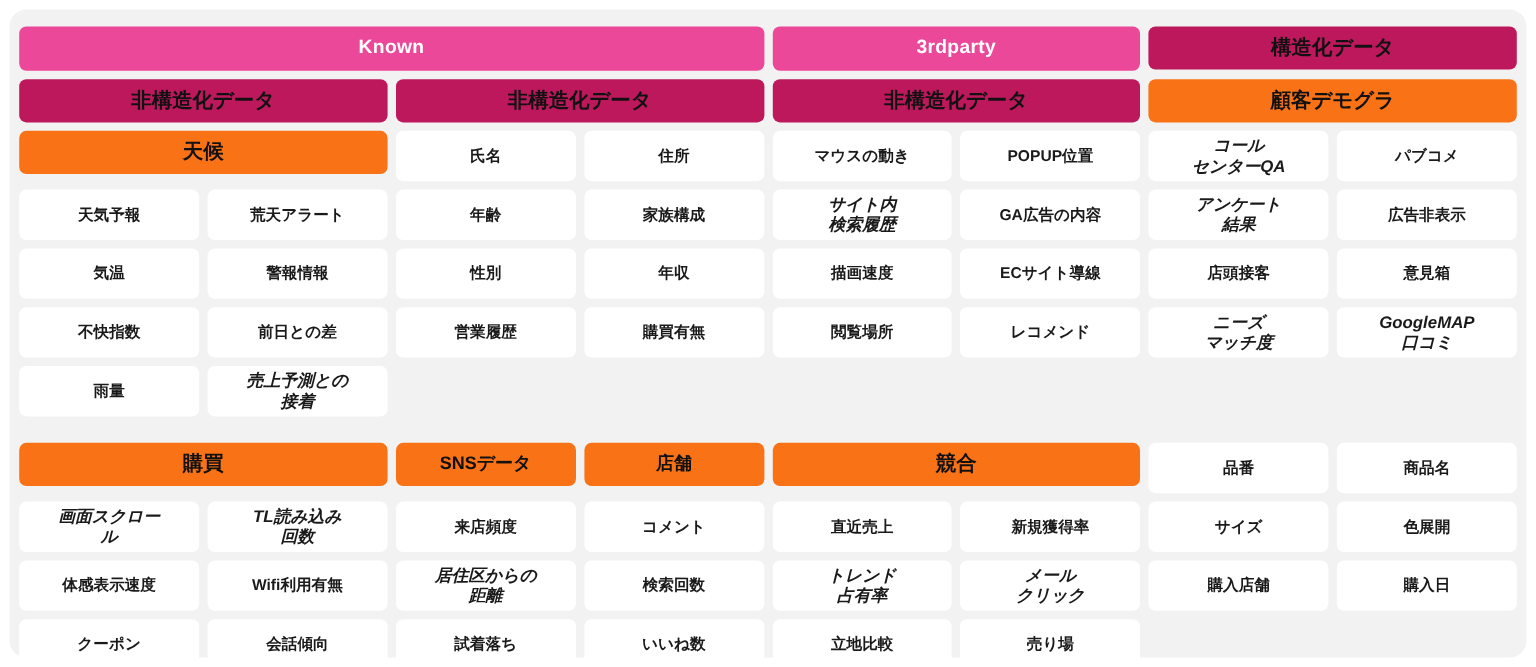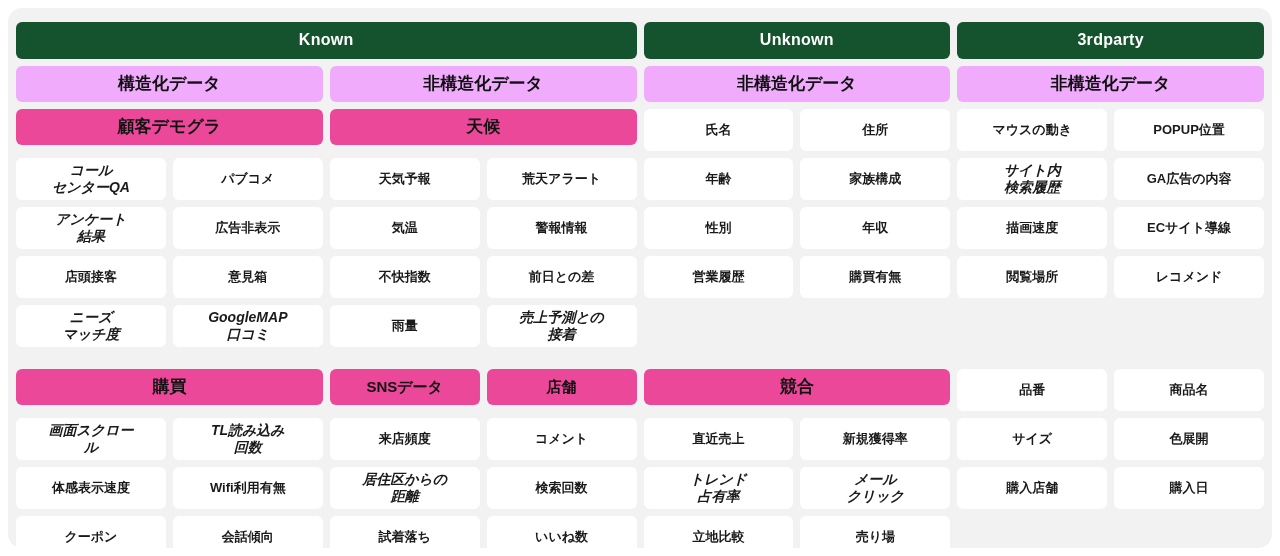--- a/index.html
+++ b/index.html
@@ -38,38 +38,38 @@
     display: flex;
     align-items: center;
     justify-content: center;
     text-align: center;
     box-sizing: border-box;
     line-height: 1.18;
     padding: 2px 4px;
   }
   
   .lvl0 {
-    background: #14532d;
+    background: #ec4899;
     color: #ffffff;
     font-weight: bold;
     font-size: 16px;
     height: 37px;
     letter-spacing: 0.3px;
   }
   
   .lvl1 {
-    background: #f0abfc;
+    background: #be185d;
     color: #111111;
     font-weight: bold;
     font-size: 17px;
     height: 36px;
   }
   
   .lvl2 {
-    background: #ec4899;
+    background: #f97316;
     color: #111111;
     font-weight: bold;
     font-size: 17px;
     height: 36px;
   }
   
   .lvl2.narrow {
     font-size: 15px;
   }
   
@@ -92,21 +92,20 @@
   .c2 { grid-column: span 2; }
   .c4 { grid-column: span 4; }
 </style>
 </head>
 <body>
 
 <div id="board">
   <div class="grid">
 
     <div class="cell lvl0 c4">Known</div>
-    <div class="cell lvl0 c2">Unknown</div>
     <div class="cell lvl0 c2">3rdparty</div>
 
     <div class="cell lvl1 c2">構造化データ</div>
     <div class="cell lvl1 c2">非構造化データ</div>
     <div class="cell lvl1 c2">非構造化データ</div>
     <div class="cell lvl1 c2">非構造化データ</div>
 
     <div class="cell lvl2 c2">顧客デモグラ</div>
     <div class="cell lvl2 c2">天候</div>
 

